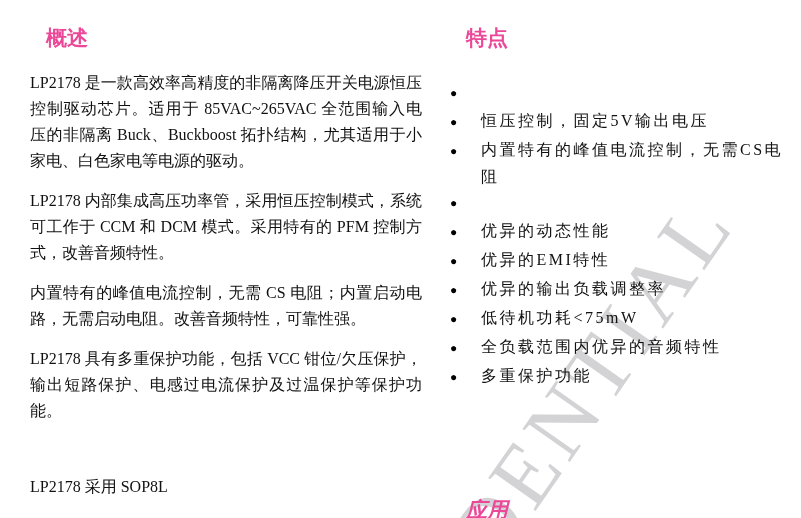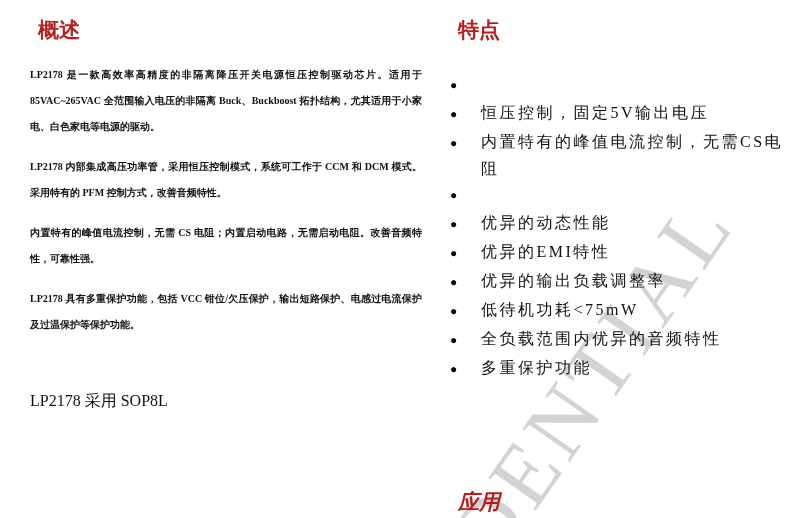--- a/index.html
+++ b/index.html
@@ -33,31 +33,30 @@
   
   .col { position: absolute; top: 10px; z-index: 1; }
   .col-left  { left: 30px;  width: 392px; }
   .col-right { left: 450px; width: 346px; }
 
   .sec-title {
     font-family: "Liberation Sans", "DejaVu Sans", sans-serif;
     font-weight: 700;
     font-size: 21px;
     line-height: 24px;
-    color: #b91c1c;
-    margin: 8px;
+    color: #ec4899;
+    margin: 16px;
   }
   .col-left .sec-title { margin-bottom: 20px; }
 
   .para {
-    font-size: 10px;
+    font-size: 16px;
     line-height: 26px;
     text-align: justify;
     margin: 0 0 14px 0;
-    font-weight: bold;
   }
   .pkg-note {
     font-size: 16px;
     line-height: 26px;
     margin: 50px 0 0 0;
   }
 
   .feature-list {
     list-style: none;
     margin: 30px 0 0 0;

